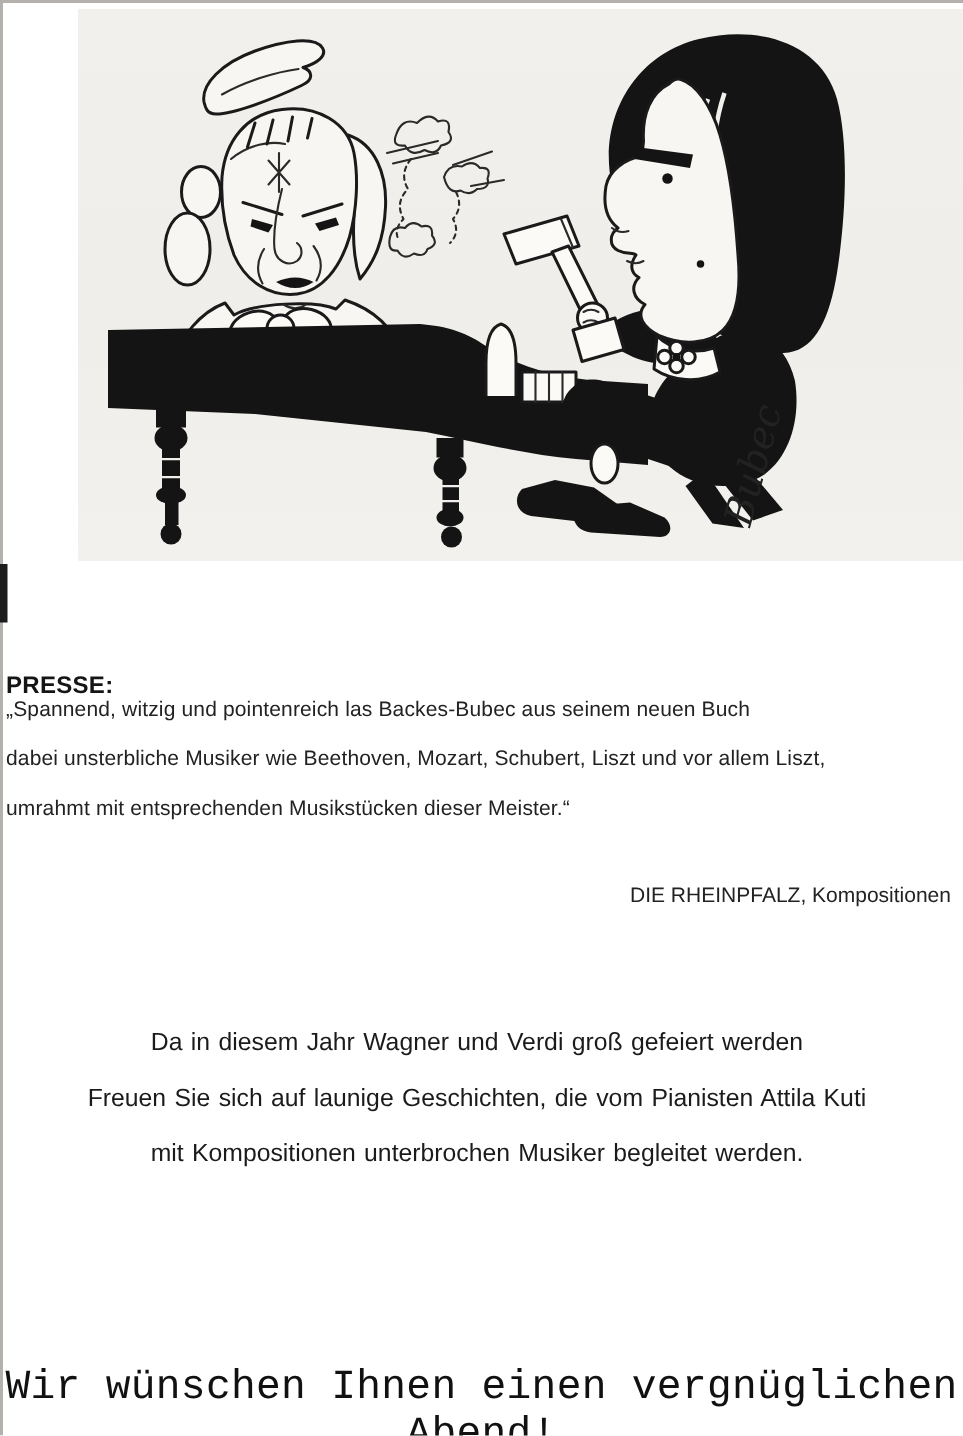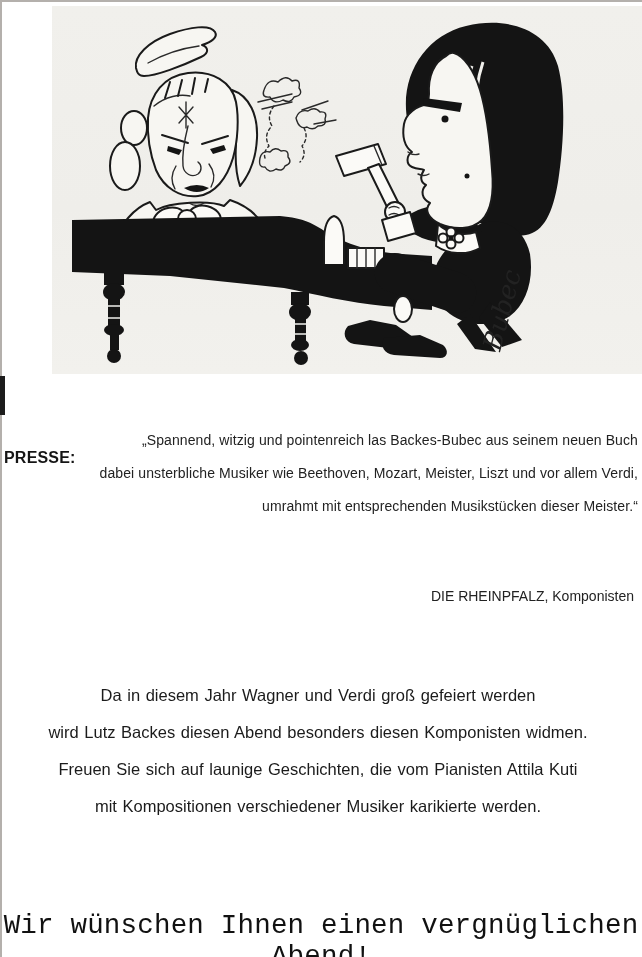--- a/index.html
+++ b/index.html
@@ -20,22 +20,22 @@
   .cartoon-wrap{
     position:absolute;left:52px;top:6px;width:590px;height:368px;
     background:linear-gradient(180deg,#f1f0ec 0%,#efeeea 55%,#f2f1ed 100%);
   }
   .cartoon-wrap svg{display:block;}
   .presse-heading{
     position:absolute;left:4px;top:421px;
     font-size:16px;font-weight:bold;letter-spacing:0.2px;color:#151515;margin-top:28px;
   }
   .press-quote{
-    position:absolute;left:4px;top:424px;width:634px;
-    font-size:14px;line-height:33px;letter-spacing:0.1px;color:#222;text-align:right;
+    position:absolute;left:4px;top:456px;width:634px;
+    font-size:14px;line-height:33px;letter-spacing:0.1px;color:#222;
   }
   .press-attribution{
     position:absolute;left:4px;top:588px;width:630px;
     text-align:right;font-size:14px;color:#222;
   }
   .announcement{
     position:absolute;left:0;top:677px;width:636px;
     text-align:center;font-size:16.5px;line-height:37px;color:#1b1b1b;word-spacing:1px;
   }
   .closing-line{
@@ -179,26 +179,25 @@
     <text transform="translate(448,346) rotate(-75)" font-family="'DejaVu Serif', serif" font-style="italic" font-size="26" fill="#222">Bubec</text>
   </svg>
 </div>
 
 <div class="scan-artifact"></div>
 
 <div class="presse-heading">PRESSE:</div>
 
 <div class="press-quote">
   <div>„Spannend, witzig und pointenreich las Backes-Bubec aus seinem neuen Buch</div>
-  <div>dabei unsterbliche Musiker wie Beethoven, Mozart, Meister, Liszt und vor allem Verdi,</div>
+  <div>dabei unsterbliche Musiker wie Beethoven, Mozart, Schubert, Liszt und vor allem Liszt,</div>
   <div>umrahmt mit entsprechenden Musikstücken dieser Meister.“</div>
 </div>
 
-<div class="press-attribution">DIE RHEINPFALZ, Komponisten</div>
+<div class="press-attribution">DIE RHEINPFALZ, Kompositionen</div>
 
 <div class="announcement">
   <div>Da in diesem Jahr Wagner und Verdi groß gefeiert werden</div>
-  <div>wird Lutz Backes diesen Abend besonders diesen Komponisten widmen.</div>
   <div>Freuen Sie sich auf launige Geschichten, die vom Pianisten Attila Kuti</div>
-  <div>mit Kompositionen verschiedener Musiker karikierte werden.</div>
+  <div>mit Kompositionen unterbrochen Musiker begleitet werden.</div>
 </div>
 
 <div class="closing-line">Wir wünschen Ihnen einen vergnüglichen Abend!</div>
 
 </body></html>

